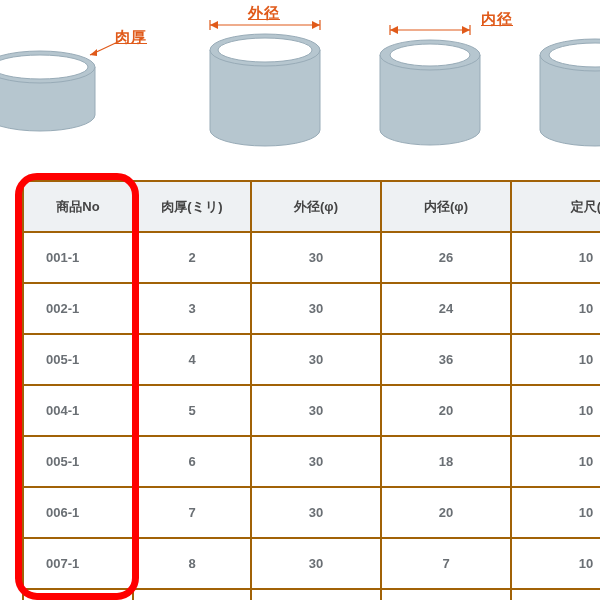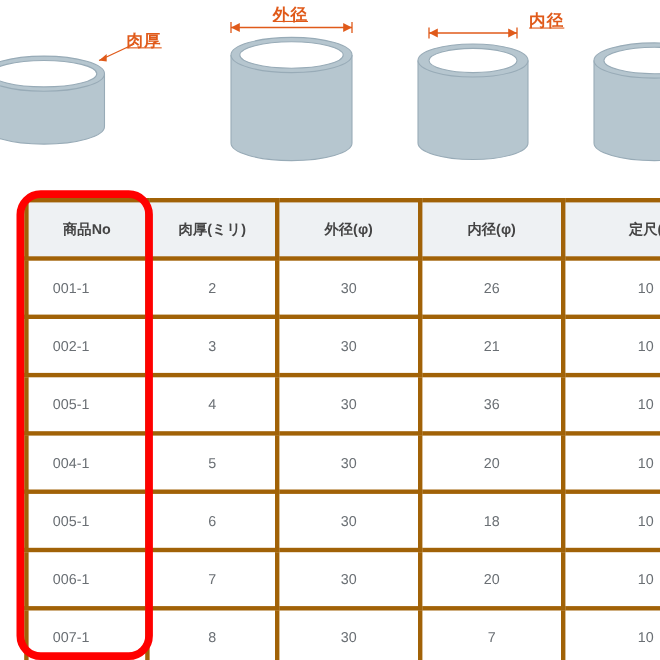--- a/index.html
+++ b/index.html
@@ -39,41 +39,42 @@
     left: 22px;
     top: 180px;
     width: 640px;  
   }
   table {
     border-collapse: collapse;
     width: 100%;
     table-layout: fixed;
   }
   th, td {
-    border: 4px solid #a16207;
+    border: 2px solid #a16207;
     padding: 0;
     height: 49px;
     font-size: 13px;
     vertical-align: middle;
     background: #fff;
   }
   th {
     background: #eef1f3;
     font-weight: bold;
     color: #444;
     text-align: center;
   }
   td:first-child {
     text-align: left;
     padding-left: 22px;
     color: #6a6f74;
   }
   td {
     text-align: center;
     color: #6a6f74;
+    font-weight: bold;
   }
   col.c-no   { width: 110px; }
   col.c-atsu { width: 118px; }
   col.c-gai  { width: 130px; }
   col.c-nai  { width: 130px; }
   col.c-jaku { width: 150px; }
 
   
   .highlight-box {
     position: absolute;
@@ -167,21 +168,21 @@
         <td>001-1</td>
         <td>2</td>
         <td>30</td>
         <td>26</td>
         <td>10</td>
       </tr>
       <tr>
         <td>002-1</td>
         <td>3</td>
         <td>30</td>
-        <td>21</td>
+        <td>24</td>
         <td>10</td>
       </tr>
       <tr>
         <td>005-1</td>
         <td>4</td>
         <td>30</td>
         <td>36</td>
         <td>10</td>
       </tr>
       <tr>

